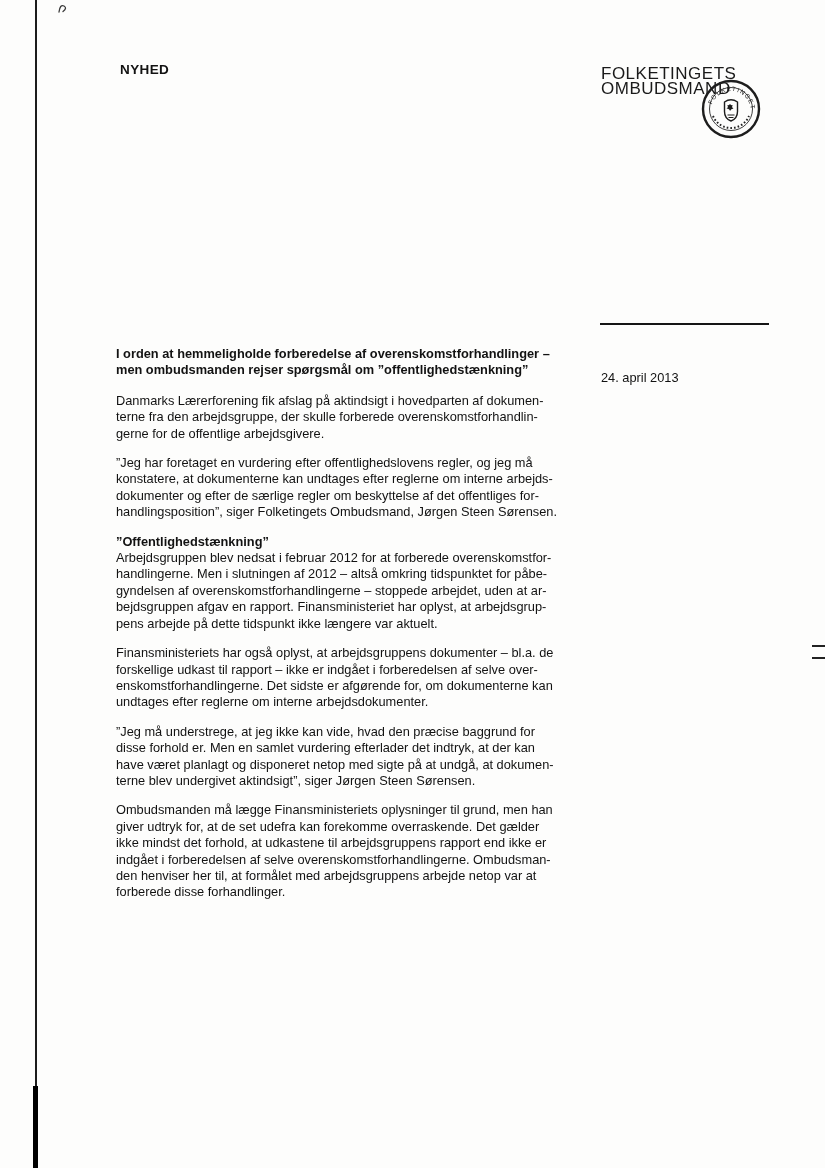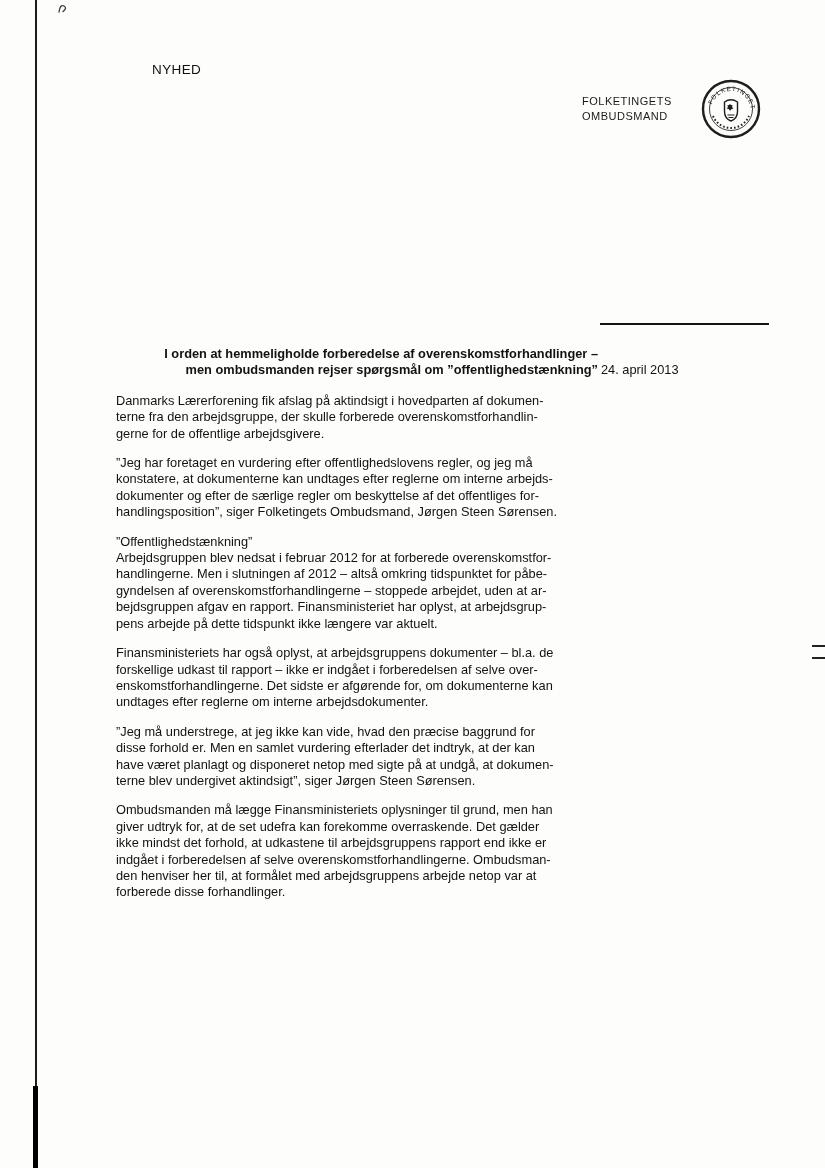--- a/index.html
+++ b/index.html
@@ -17,41 +17,41 @@
     
     .scan-left-line   { position: absolute; left: 35px; top: 0; width: 2px; height: 100%; background: #1c1c1c; }
     .scan-left-heavy  { position: absolute; left: 33px; top: 1086px; width: 5px; height: 82px; background: #000; }
     .scan-pen-mark    { position: absolute; left: 56px; top: 2px; }
     .scan-tick-1      { position: absolute; left: 812px; top: 645px; width: 13px; height: 2px; background: #222; }
     .scan-tick-2      { position: absolute; left: 812px; top: 657px; width: 13px; height: 2px; background: #222; }
 
     
     .nyhed {
       position: absolute; left: 120px; top: 62px;
-      font-weight: normal; font-size: 13.5px; letter-spacing: 0.4px; margin-left: 32px;
+      font-weight: bold; font-size: 13.5px; letter-spacing: 0.4px;
     }
     .org {
-      position: absolute; left: 582px; top: 66px;
-      font-size: 11px; letter-spacing: 0.5px; line-height: 15px; color: #1a1a1a; margin-top: 28px;
+      position: absolute; left: 601px; top: 66px;
+      font-size: 17px; letter-spacing: 0.5px; line-height: 15px; color: #1a1a1a;
     }
     .seal { position: absolute; left: 700px; top: 78px; }
 
     
     .date-rule { position: absolute; left: 600px; top: 323px; width: 169px; height: 2px; background: #151515; }
-    .doc-date  { position: absolute; left: 601px; top: 362px; font-size: 12.8px; }
+    .doc-date  { position: absolute; left: 601px; top: 370px; font-size: 12.8px; }
 
     
     .body {
       position: absolute; left: 116px; top: 346px; width: 482px;
       font-size: 12.8px; line-height: 16.4px;
     }
     .body > div { white-space: pre; }
-    .title   { font-weight: bold; margin-bottom: 14px; text-align: right; }
+    .title   { font-weight: bold; margin-bottom: 14px; }
     .para    { margin-bottom: 13px; }
-    .subhead { font-weight: normal; margin-bottom: 0; }
+    .subhead { font-weight: bold; margin-bottom: 0; }
   </style>
 </head>
 <body>
 
 <div class="page">
 
   <div class="scan-left-line"></div>
   <div class="scan-left-heavy"></div>
   <div class="scan-tick-1"></div>
   <div class="scan-tick-2"></div>

